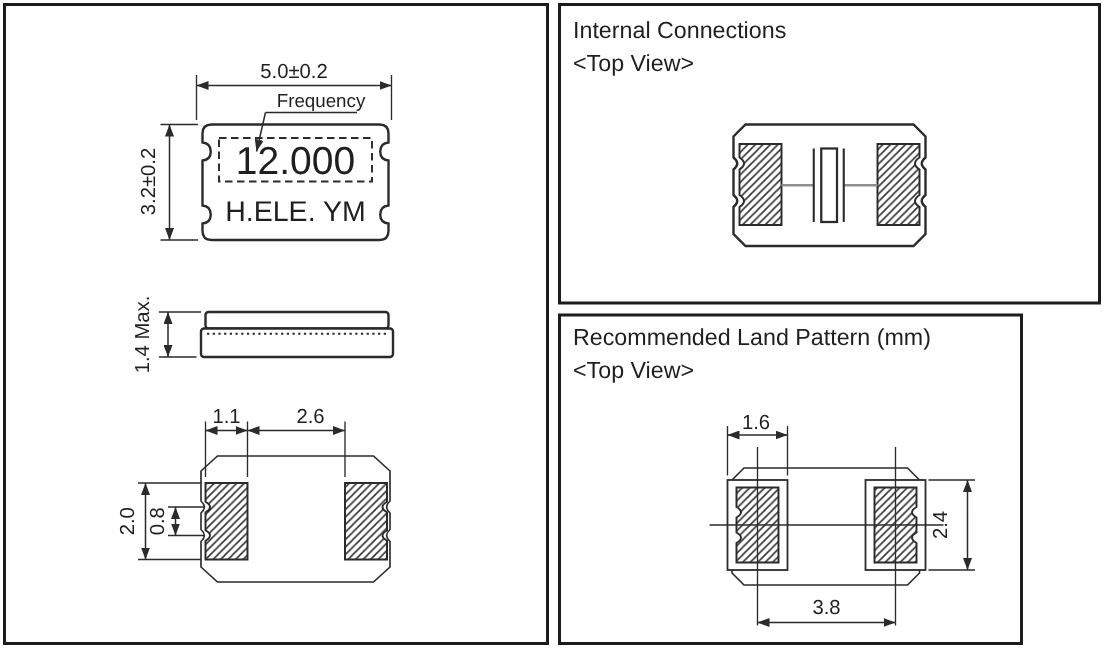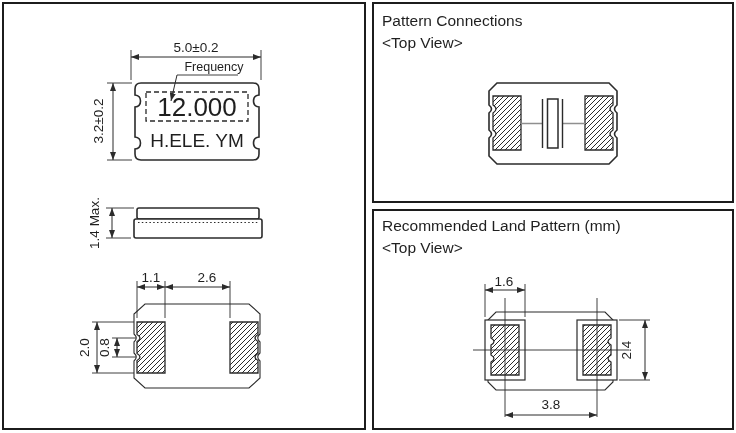--- a/index.html
+++ b/index.html
@@ -6,21 +6,21 @@
   body{
     width:736px;height:433px;position:relative;background:#ffffff;
     font-family:"Liberation Sans", sans-serif;overflow:hidden;
   }
   .panel{
     position:absolute;border:2px solid #1c1c1c;background:#ffffff;
     box-sizing:border-box;
   }
   #left-panel{left:2px;top:2px;width:364px;height:428px;}
   #right-top-panel{left:372px;top:2px;width:362px;height:201px;}
-  #right-bottom-panel{left:372px;top:209px;width:362px;height:221px;}
+  #right-bottom-panel{left:372px;top:209px;width:310px;height:221px;}
   .panel-title{
     position:absolute;color:#1f1f1f;font-size:15.5px;line-height:21px;
     white-space:nowrap;
   }
   #drawing-layer{position:absolute;left:0;top:0;width:736px;height:433px;}
   svg text{
     font-family:"Liberation Sans", sans-serif;fill:#1f1f1f;font-size:13.5px;
   }
   svg text.big-freq{font-size:26px;}
   svg text.marking{font-size:19px;}
@@ -33,21 +33,21 @@
   .wire{stroke:#8f8f8f;stroke-width:1.7;fill:none;}
   .dash-box{fill:none;stroke:#2b2b2b;stroke-width:1.3;stroke-dasharray:5 3;}
   .dotted{stroke:#2b2b2b;stroke-width:1.2;fill:none;stroke-dasharray:1.5 2.3;}
 </style>
 </head>
 <body>
 
 <div id="left-panel" class="panel"></div>
 
 <div id="right-top-panel" class="panel">
-  <div class="panel-title" style="left:8px;top:6px;">Pattern Connections</div>
+  <div class="panel-title" style="left:8px;top:6px;">Internal Connections</div>
   <div class="panel-title" style="left:8px;top:28px;">&lt;Top View&gt;</div>
 </div>
 
 <div id="right-bottom-panel" class="panel">
   <div class="panel-title" style="left:8px;top:4px;">Recommended Land Pattern (mm)</div>
   <div class="panel-title" style="left:8px;top:26px;">&lt;Top View&gt;</div>
 </div>
 
 <svg id="drawing-layer" viewBox="0 0 736 433">
   <defs>

